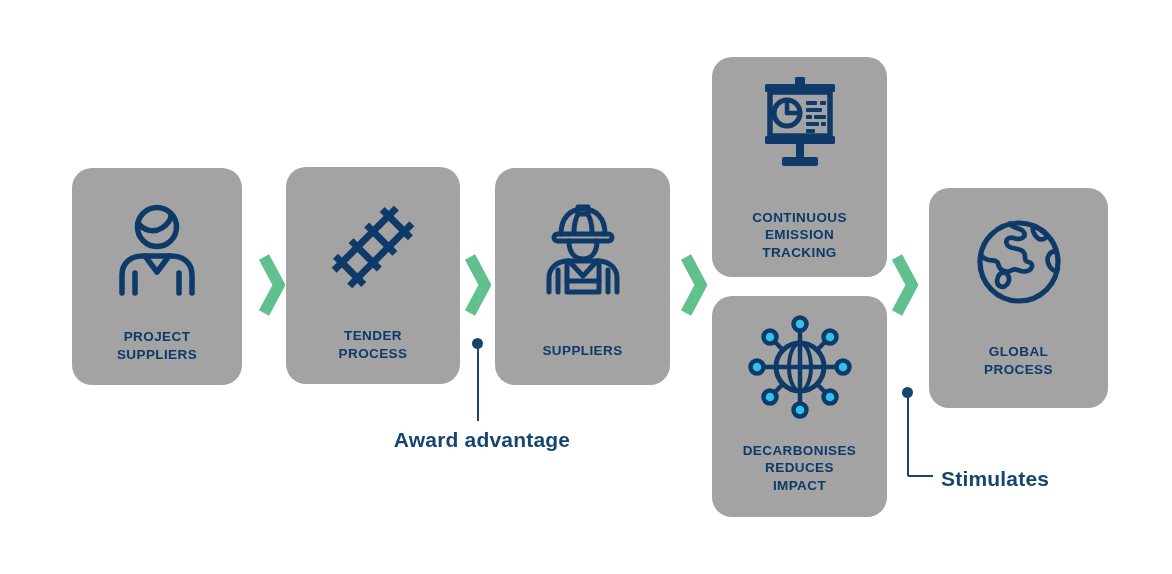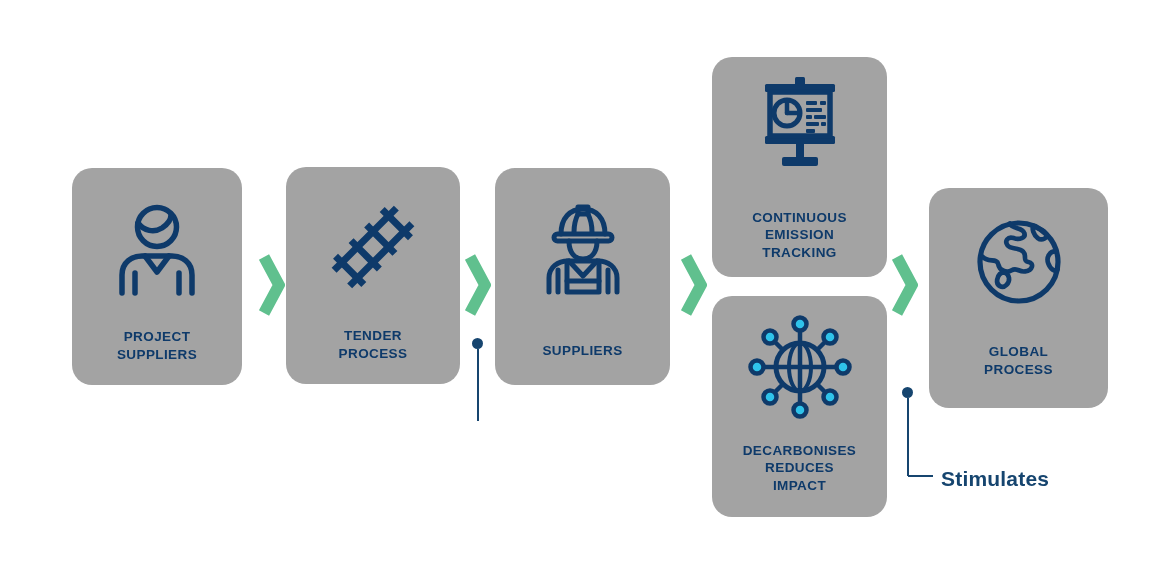--- a/index.html
+++ b/index.html
@@ -202,19 +202,20 @@
       </svg>
     </div>
     <div class="card-label">
       <span>GLOBAL</span>
       <span>PROCESS</span>
     </div>
   </div>
 
   <div class="dot award-dot"></div>
   <div class="vline award-line"></div>
+  <div class="annotation-text award-text">Award advantage</div>
 
   <div class="dot stim-dot"></div>
   <div class="vline stim-vline"></div>
   <div class="hline stim-hline"></div>
   <div class="annotation-text stim-text">Stimulates</div>
 
 </div>
 
 </body></html>

